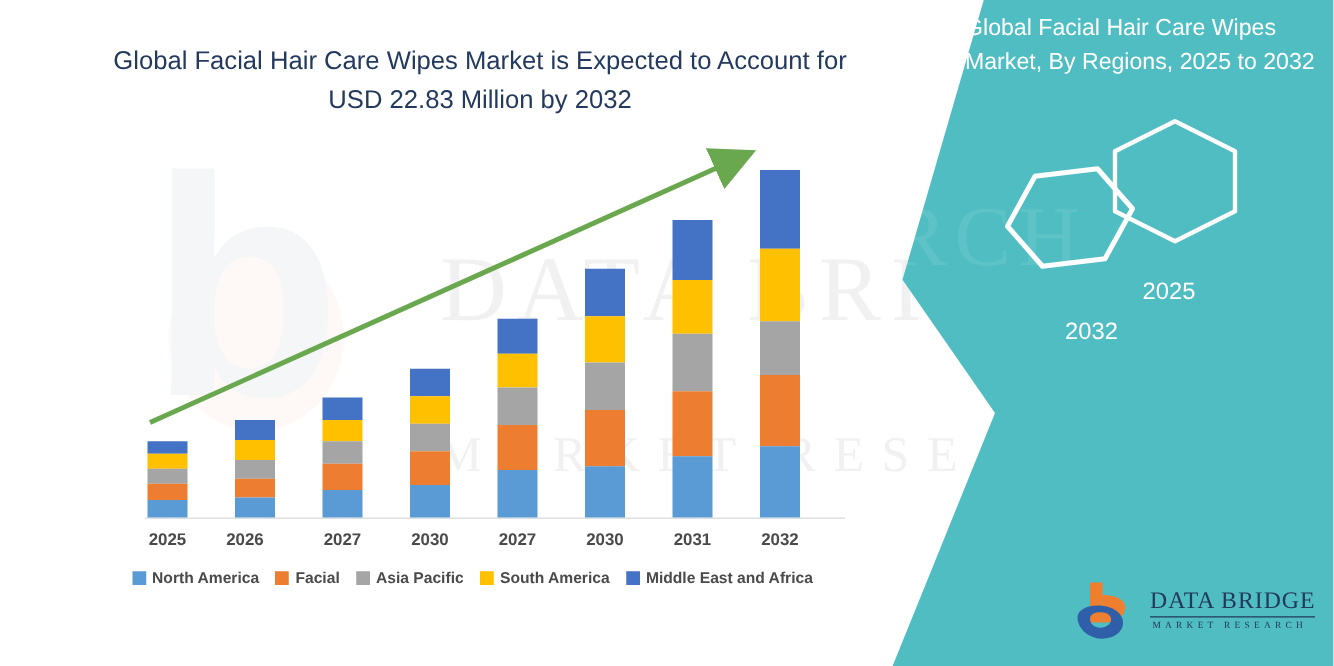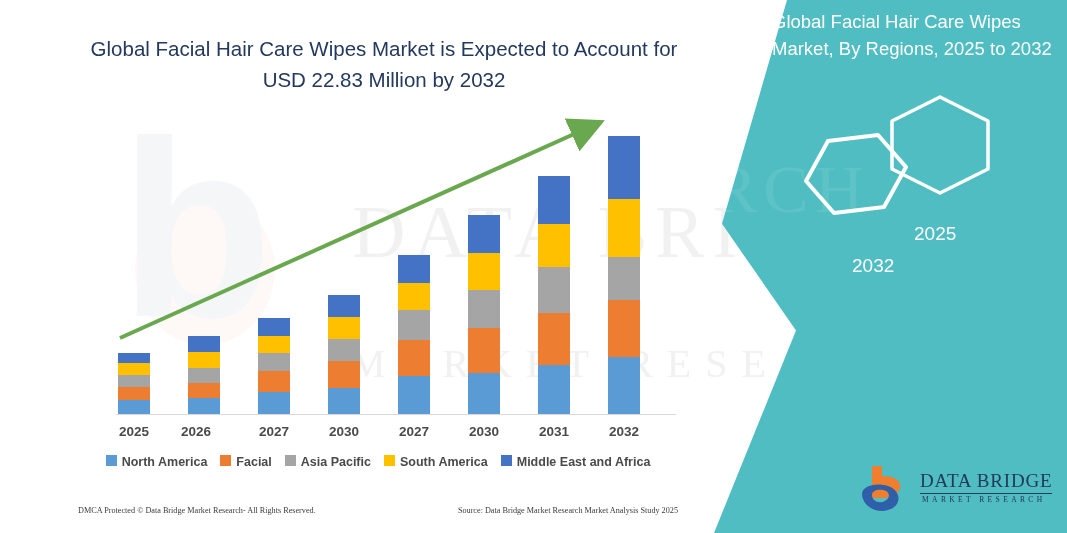--- a/index.html
+++ b/index.html
@@ -78,21 +78,21 @@
     position: absolute; width: 60px; text-align: center;
     font-size: 13.5px; font-weight: 700; color: #4a4a4a;
   }
 
   
   .legend {
     position: absolute; left: 78px; top: 455px; width: 600px;
     display: flex; justify-content: center; align-items: center;
     gap: 13px; z-index: 4;
   }
-  .legend-item { display: flex; align-items: flex-start; gap: 5px; }
+  .legend-item { display: flex; align-items: center; gap: 5px; }
   .legend-swatch { width: 11px; height: 11px; display: inline-block; }
   .legend-label { font-size: 12.5px; font-weight: 700; color: #4a4a4a; white-space: nowrap; }
 
   
   .footer {
     position: absolute; left: 78px; top: 506px; width: 600px;
     display: flex; justify-content: space-between;
     font-family: "Liberation Serif", serif;
     font-size: 8.2px; color: #3b3b3b; z-index: 4;
   }
@@ -259,24 +259,20 @@
       <div class="legend-item">
         <span class="legend-swatch" style="background: rgb(255, 192, 0);"></span>
         <span class="legend-label">South America</span>
       </div>
       <div class="legend-item">
         <span class="legend-swatch" style="background: rgb(68, 114, 196);"></span>
         <span class="legend-label">Middle East and Africa</span>
       </div>
     </div>
 
-  <div class="footer">
-    <span>DMCA Protected © Data Bridge Market Research-  All Rights Reserved.</span>
-    <span>Source: Data Bridge Market Research  Market Analysis Study 2025</span>
-  </div>
 
   <div class="panel">
     <div class="panel-bg"></div>
     <div class="panel-inner">
       <div class="wm-panel">RCH</div>
 
       <div class="panel-title">Global Facial Hair Care Wipes Market, By Regions, 2025 to 2032</div>
 
       <div class="hexwrap">
         <svg width="395" height="135" style="position:absolute;left:0;top:0;">

